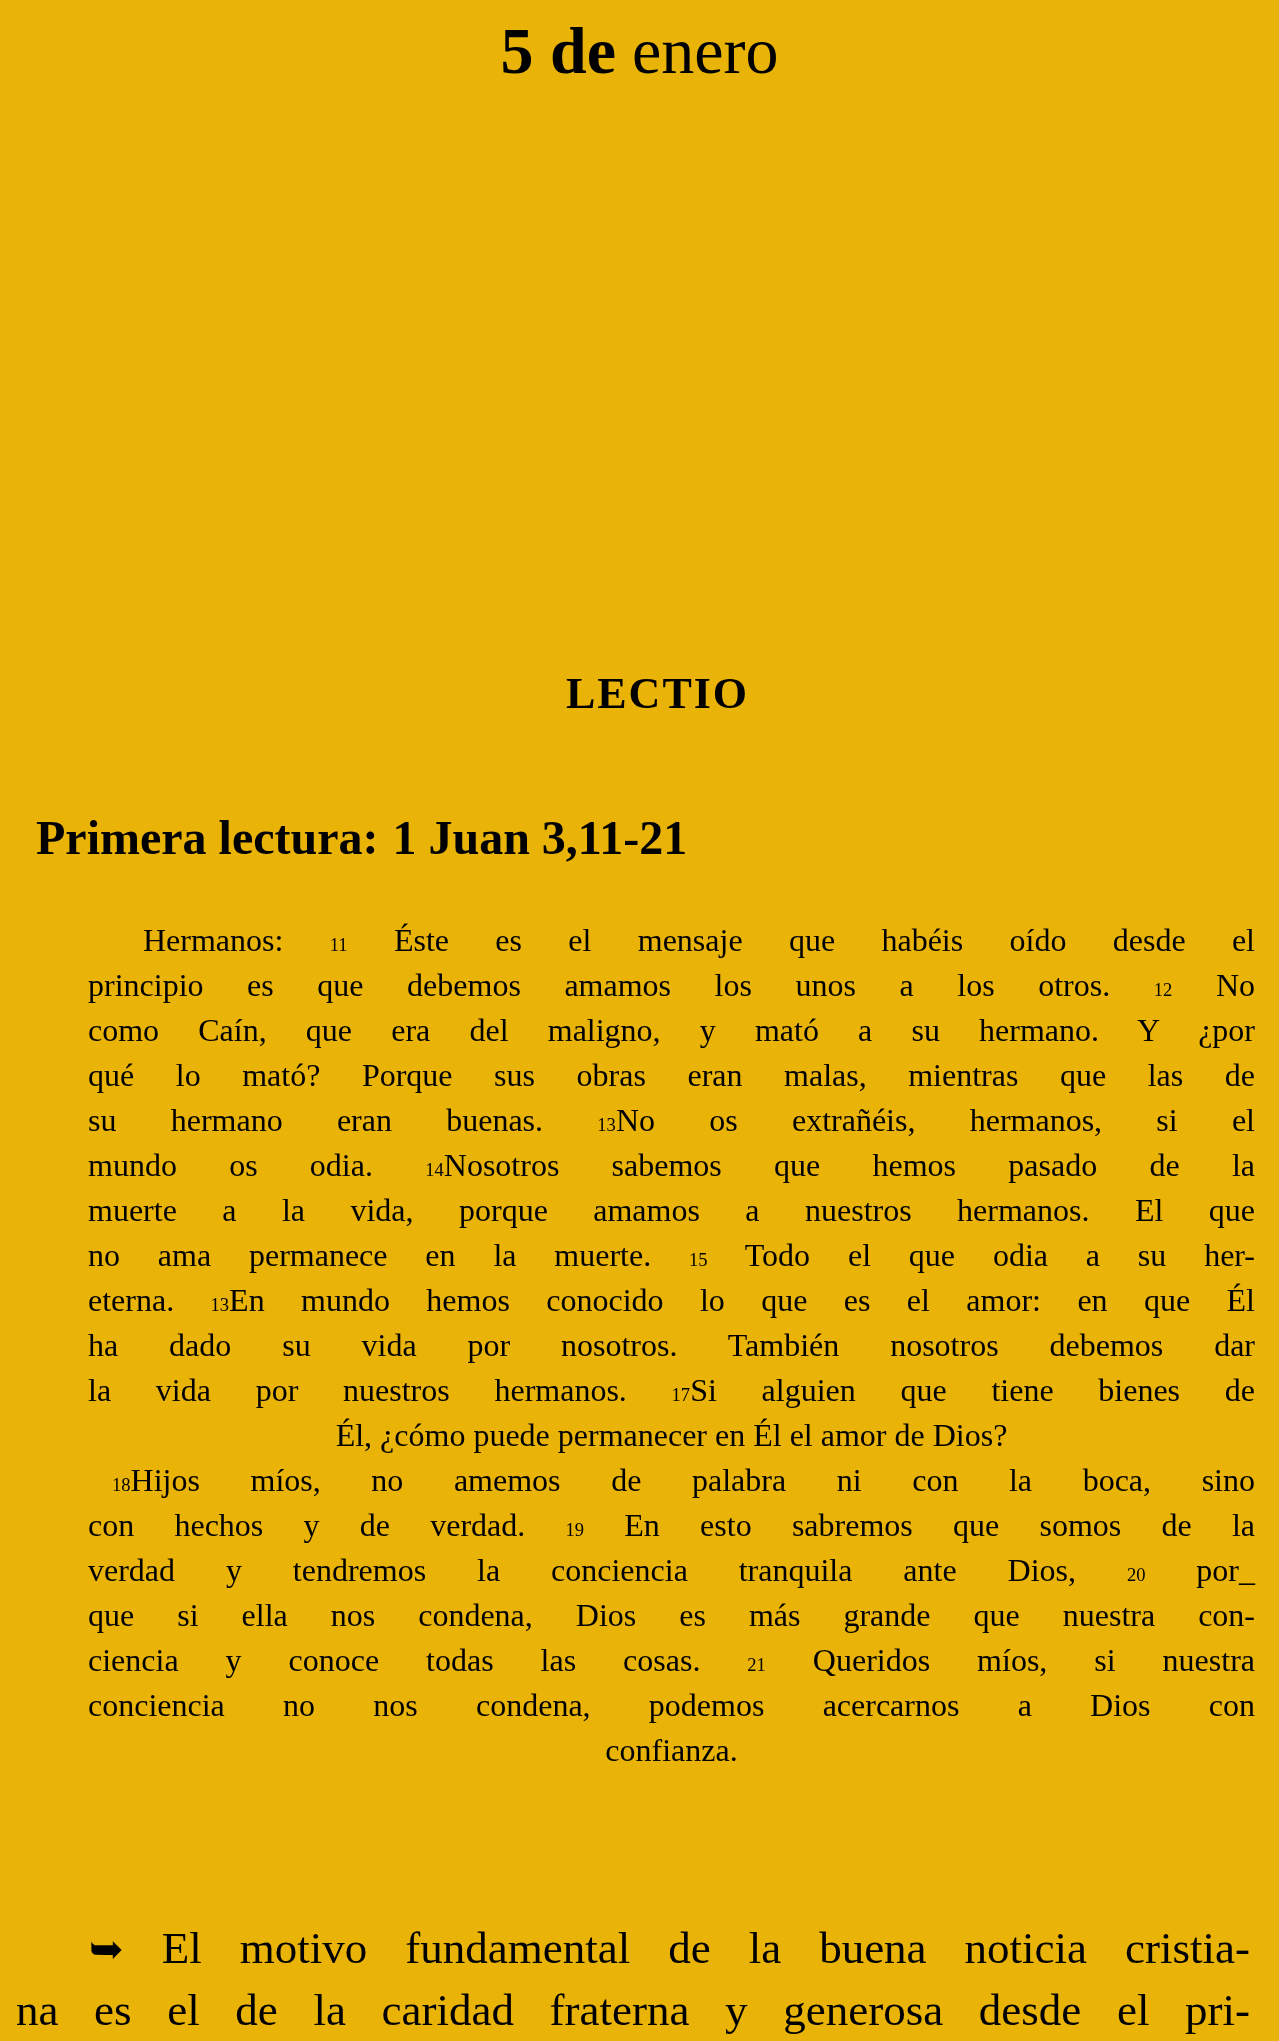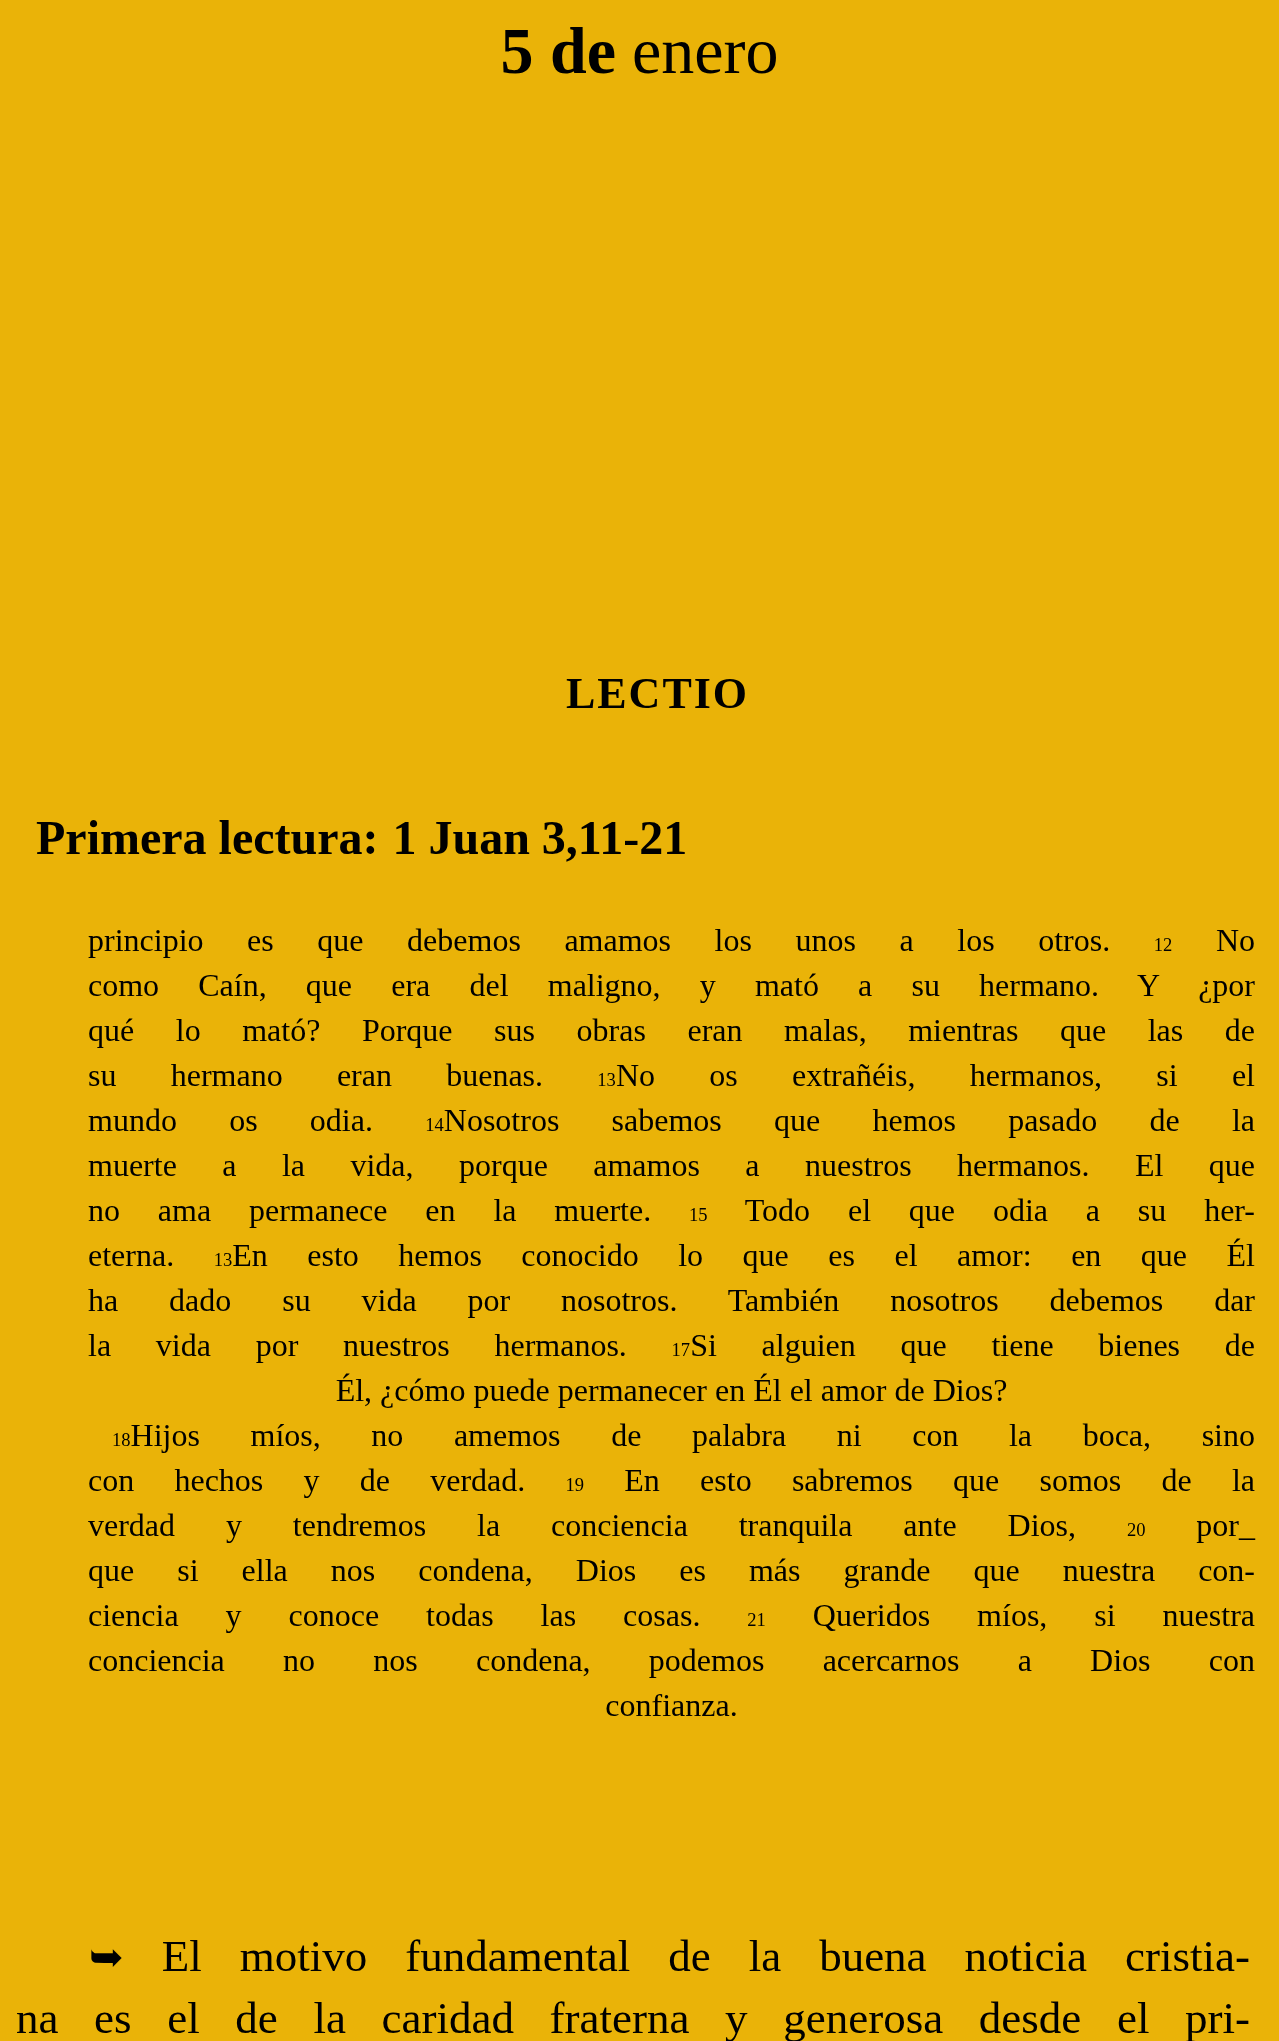--- a/index.html
+++ b/index.html
@@ -61,21 +61,21 @@
   }
   .commentary-block {
     position: absolute;
     top: 1925px;
     left: 16px;
     width: 1234px;
     font-size: 45px;
   }
   .commentary-block .line {
     height: 62px;
-    line-height: 62px;
+    line-height: 46px;
   }
   .line.just {
     text-align: justify;
     text-align-last: justify;
   }
   .line.nojust {
     text-align: center;
   }
   .verse {
     font-size: 0.58em;
@@ -95,28 +95,29 @@
     <span class="day">5 de</span><span class="month">enero</span>
   </h1>
 
   <h2 class="section-heading">LECTIO</h2>
 
   <h3 class="reading-heading">
     <span class="label">Primera lectura:</span><span class="ref">1 Juan 3,11-21</span>
   </h3>
 
   <div class="reading-block" id="reading">
+      <div class="line just" style="padding-left: 55px;"><span>Hermanos: </span><span class="verse">11</span><span> Éste es el mensaje que habéis oído desde el</span></div>
       <div class="line just"><span>principio es que debemos amamos los unos a los otros. </span><span class="verse">12</span><span> No</span></div>
       <div class="line just"><span>como Caín, que era del maligno, y mató a su hermano. Y ¿por</span></div>
       <div class="line just"><span>qué lo mató? Porque sus obras eran malas, mientras que las de</span></div>
       <div class="line just"><span>su hermano eran buenas. </span><span class="verse">13</span><span>No os extrañéis, hermanos, si el</span></div>
       <div class="line just"><span>mundo os odia. </span><span class="verse">14</span><span>Nosotros sabemos que hemos pasado de la</span></div>
       <div class="line just"><span>muerte a la vida, porque amamos a nuestros hermanos. El que</span></div>
       <div class="line just"><span>no ama permanece en la muerte. </span><span class="verse">15</span><span> Todo el que odia a su her-</span></div>
-      <div class="line just"><span>eterna. </span><span class="verse">13</span><span>En esto hemos conocido lo que es el amor: en que Él</span></div>
+      <div class="line just"><span>eterna. </span><span class="verse">13</span><span>En mundo hemos conocido lo que es el amor: en que Él</span></div>
       <div class="line just"><span>ha dado su vida por nosotros. También nosotros debemos dar</span></div>
       <div class="line just"><span>la vida por nuestros hermanos. </span><span class="verse">17</span><span>Si alguien que tiene bienes de</span></div>
       <div class="line nojust"><span>Él, ¿cómo puede permanecer en Él el amor de Dios?</span></div>
       <div class="line just" style="padding-left: 24px;"><span class="verse">18</span><span>Hijos míos, no amemos de palabra ni con la boca, sino</span></div>
       <div class="line just"><span>con hechos y de verdad. </span><span class="verse">19</span><span> En esto sabremos que somos de la</span></div>
       <div class="line just"><span>verdad y tendremos la conciencia tranquila ante Dios, </span><span class="verse">20</span><span> por_</span></div>
       <div class="line just"><span>que si ella nos condena, Dios es más grande que nuestra con-</span></div>
       <div class="line just"><span>ciencia y conoce todas las cosas. </span><span class="verse">21</span><span> Queridos míos, si nuestra</span></div>
       <div class="line just"><span>conciencia no nos condena, podemos acercarnos a Dios con</span></div>
       <div class="line nojust"><span>confianza.</span></div>

